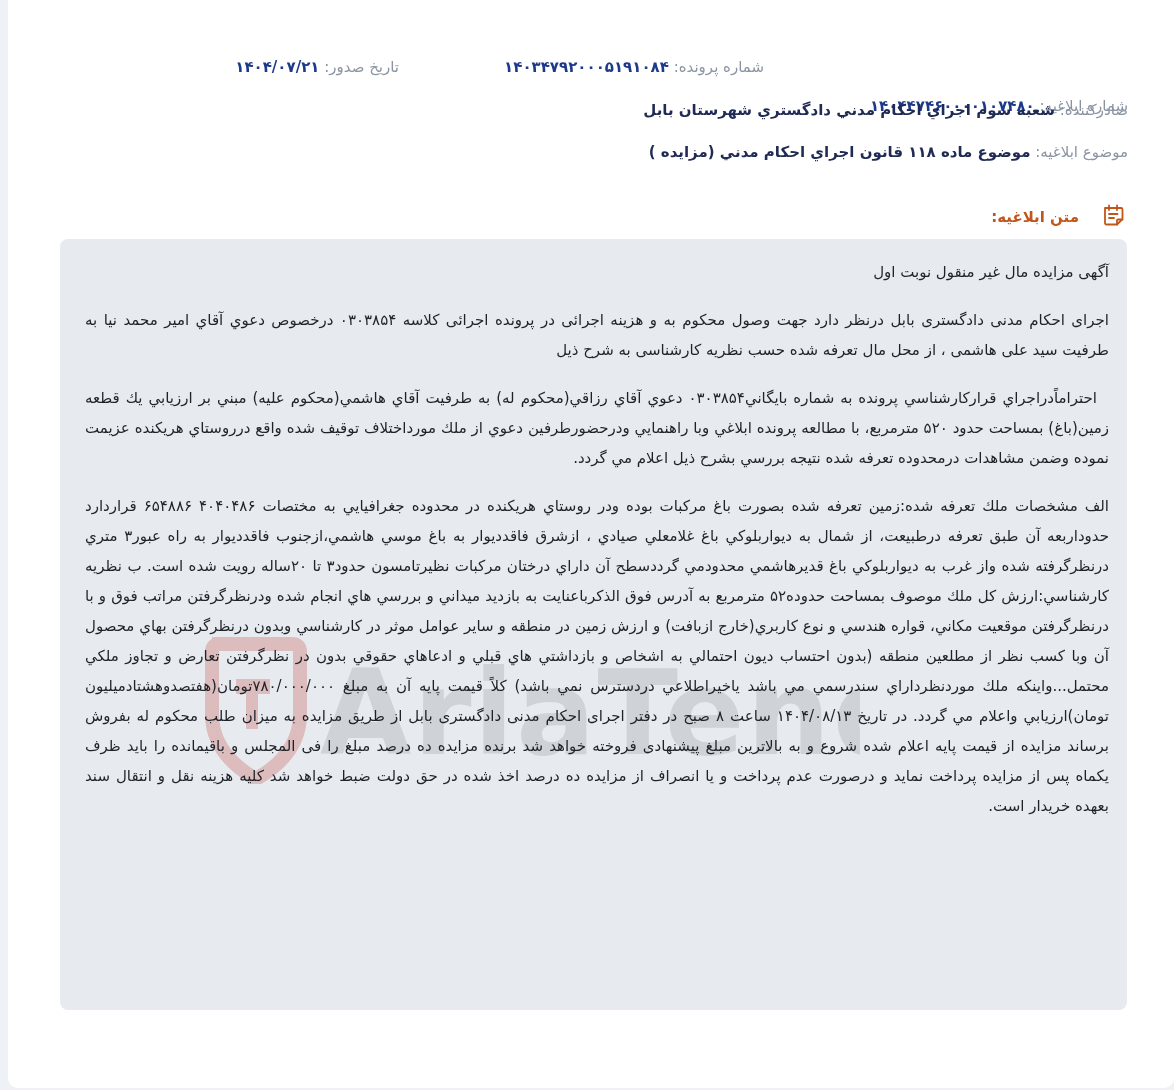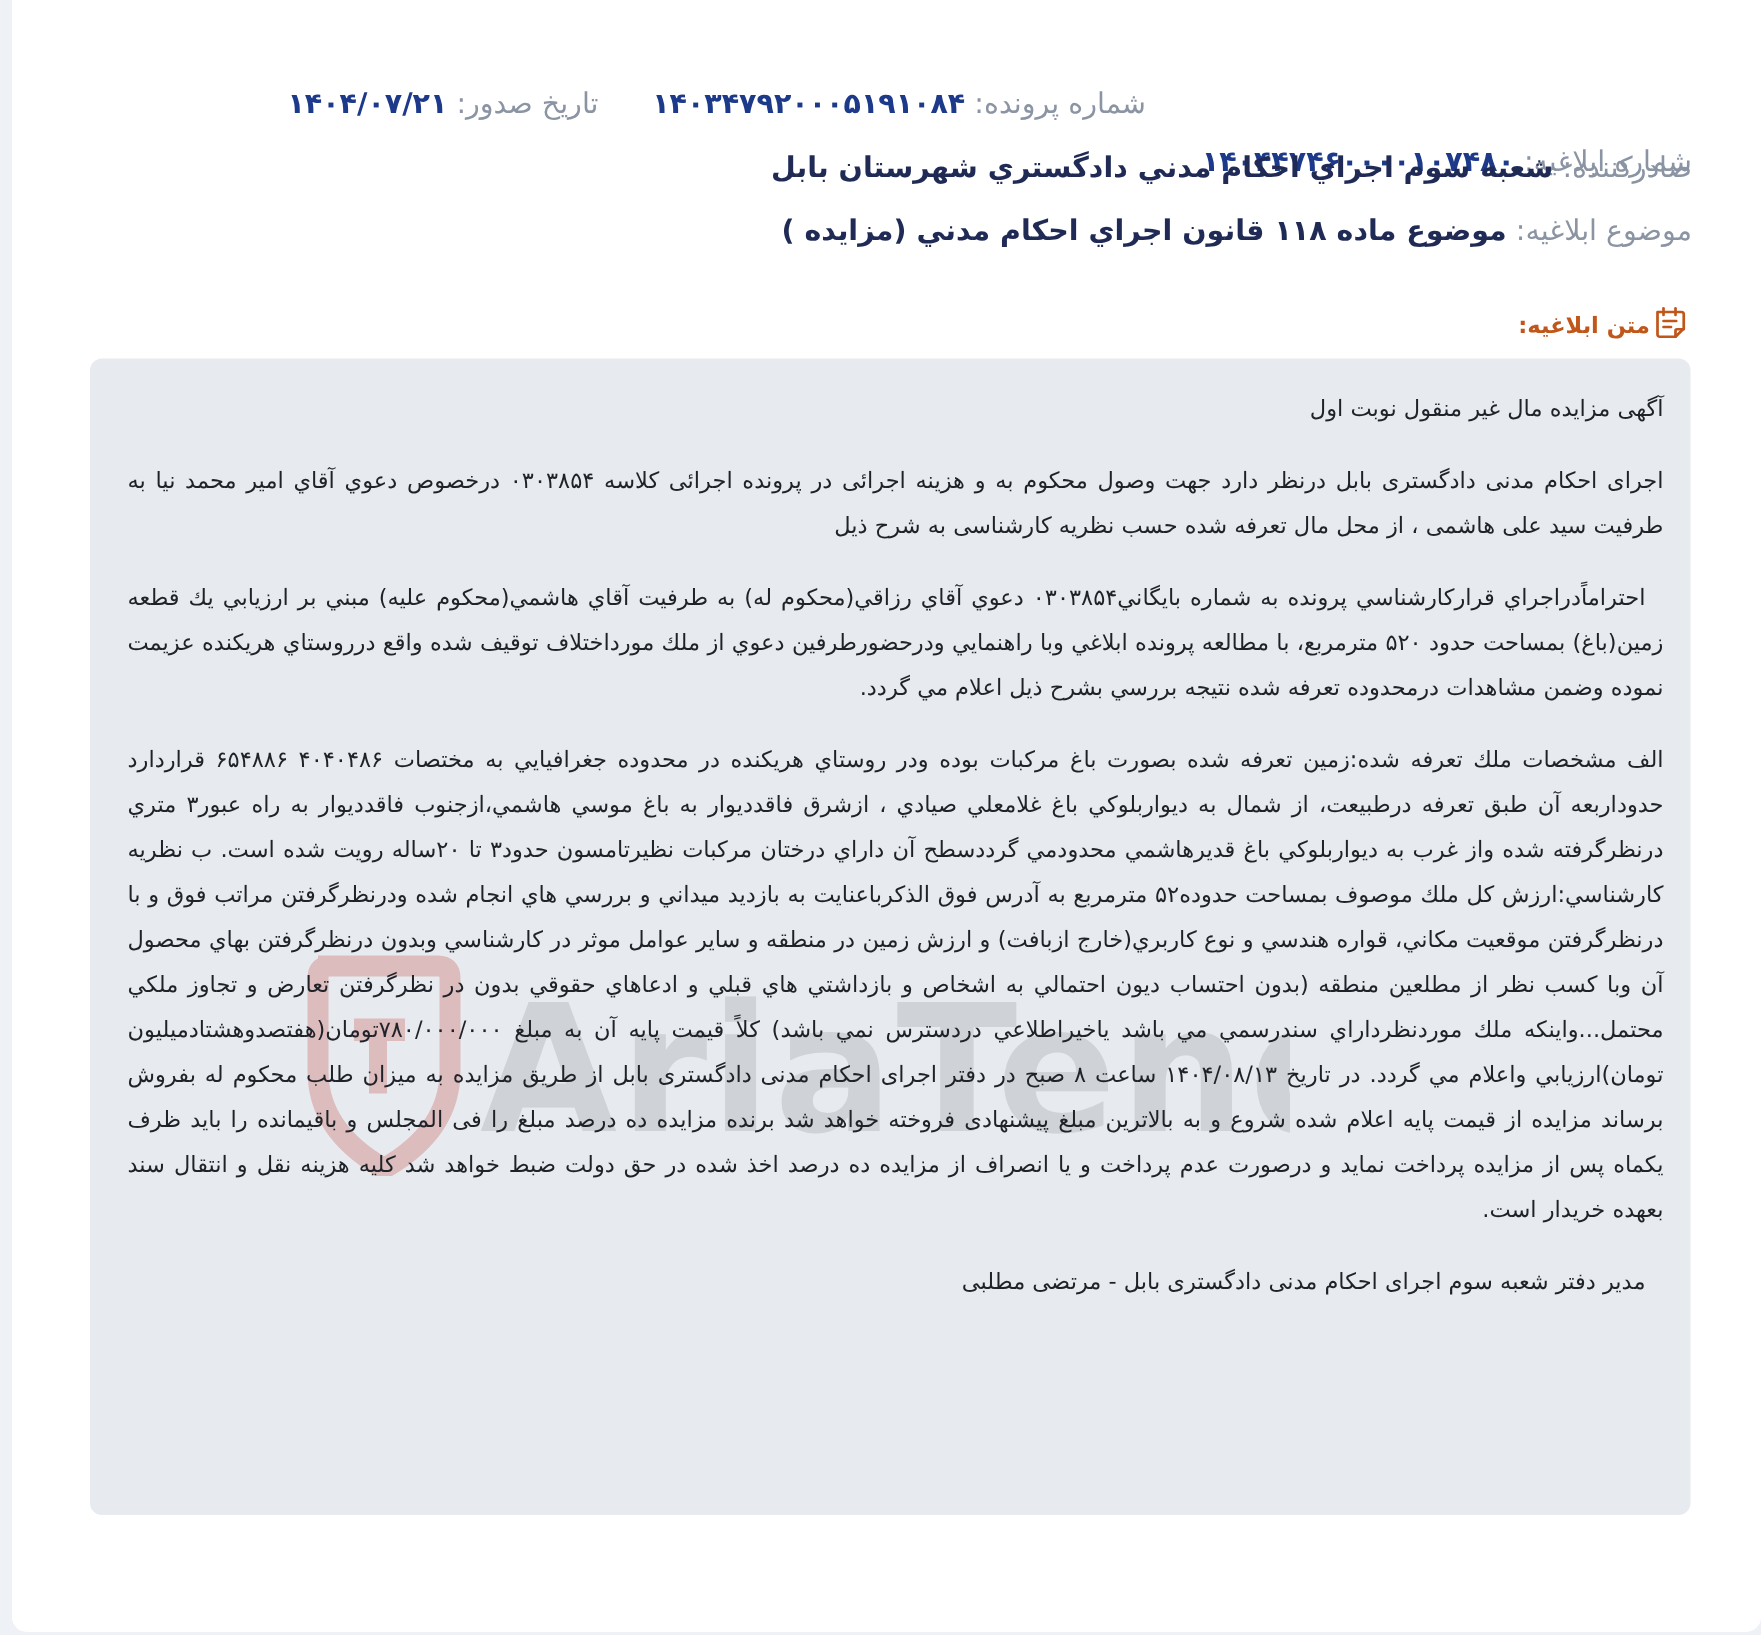--- a/index.html
+++ b/index.html
@@ -10,34 +10,34 @@
     position: relative; overflow: hidden;
   }
   .card {
     position: absolute; left: 8px; top: 0; width: 1166px; height: 1088px;
     background: #ffffff;
     border-radius: 0 0 10px 10px;
     box-sizing: border-box;
   }
   .meta-row {
     position: absolute; direction: rtl;
-    font-size: 19px; white-space: nowrap;
+    font-size: 15px; white-space: nowrap;
   }
   .meta-label { color: #8a94a3; }
   .meta-value { color: #1d3a8a; font-weight: bold; }
   .meta-value.dark { color: #1f2a55; margin-top: 35px; }
   #row1-a { right: 46px; top: 58px; margin-top: 39px; }
   #row1-b { right: 410px; top: 58px; }
   #row1-c { right: 775px; top: 58px; }
   #row2 { right: 46px; top: 101px; }
   #row3 { right: 46px; top: 143px; }
 
   .section-title {
     position: absolute; right: 48px; top: 202px; direction: rtl;
-    display: flex; align-items: center; gap: 0;
+    display: flex; align-items: center; gap: 21px;
     color: #c0561a; font-weight: bold; font-size: 15px;
   }
   .section-title svg { width: 26px; height: 26px; }
 
   .body-box {
     position: absolute; left: 52px; top: 239px; width: 1067px; height: 771px;
     background: #e7eaee; border-radius: 8px;
     overflow: hidden;
   }
   .watermark {
@@ -99,16 +99,15 @@
       <path d="M12 10 L92 10 Q100 10 100 18 L100 80 Q100 120 56 145 Q12 120 12 80 L12 18 Q12 10 20 10 Z" fill="none" stroke="#dcb8b8" stroke-width="14"></path>
       <path d="M36 45 L70 45 L70 60 L58 60 L58 95 L46 95 L46 60 L36 60 Z" fill="#dcb8b8"></path>
       <text x="120" y="120" font-family="DejaVu Sans, sans-serif" font-size="118" font-weight="bold" fill="#cdd0d4" letter-spacing="2">AriaTender.net</text>
     </svg>
 
     <div class="content">
       <p>آگهی مزایده  مال غیر منقول نوبت اول</p>
       <p>اجرای احکام مدنی دادگستری بابل درنظر دارد جهت وصول محکوم به و هزینه اجرائی در پرونده اجرائی کلاسه ۰۳۰۳۸۵۴ درخصوص دعوي آقاي امير محمد نيا   به طرفیت سید علی هاشمی    ، از محل  مال تعرفه شده حسب نظریه کارشناسی به شرح ذیل</p>
       <p class="indent">احتراماًدراجراي قراركارشناسي پرونده به شماره بايگاني۰۳۰۳۸۵۴ دعوي آقاي رزاقي(محكوم له) به طرفيت آقاي هاشمي(محكوم عليه) مبني بر ارزيابي يك قطعه زمين(باغ) بمساحت حدود ۵۲۰ مترمربع، با مطالعه پرونده ابلاغي وبا راهنمايي ودرحضورطرفين دعوي از ملك مورداختلاف توقيف شده واقع درروستاي هريكنده عزيمت نموده وضمن مشاهدات درمحدوده تعرفه شده نتيجه بررسي بشرح ذيل اعلام مي گردد.</p>
       <p>الف مشخصات ملك تعرفه شده:زمين تعرفه شده بصورت باغ مركبات بوده ودر روستاي هريكنده در محدوده جغرافيايي به مختصات ۴۰۴۰۴۸۶ ۶۵۴۸۸۶ قراردارد حدوداربعه آن طبق تعرفه درطبيعت، از شمال به ديواربلوكي باغ غلامعلي صيادي  ، ازشرق فاقدديوار به باغ موسي هاشمي،ازجنوب فاقدديوار به راه عبور۳ متري درنظرگرفته شده واز غرب به ديواربلوكي باغ قديرهاشمي محدودمي گرددسطح آن داراي درختان مركبات نظيرتامسون حدود۳ تا ۲۰ساله رويت شده است. ب نظريه كارشناسي:ارزش كل ملك موصوف بمساحت حدوده۵۲ مترمربع به آدرس فوق الذكرباعنايت به بازديد ميداني و بررسي هاي انجام شده ودرنظرگرفتن مراتب فوق و با درنظرگرفتن موقعيت مكاني، قواره هندسي و نوع كاربري(خارج ازبافت) و ارزش زمين در منطقه و ساير عوامل موثر در كارشناسي وبدون درنظرگرفتن بهاي محصول آن وبا كسب نظر از مطلعين منطقه (بدون احتساب ديون احتمالي به اشخاص و بازداشتي هاي قبلي و ادعاهاي حقوقي بدون در نظرگرفتن تعارض و تجاوز ملكي محتمل...واينكه ملك موردنظرداراي سندرسمي مي باشد ياخيراطلاعي دردسترس نمي باشد) كلاً قيمت پايه آن به مبلغ ۷۸۰/۰۰۰/۰۰۰تومان(هفتصدوهشتادميليون تومان)ارزيابي واعلام مي گردد. در تاریخ ۱۴۰۴/۰۸/۱۳ ساعت ۸ صبح در دفتر اجرای احکام مدنی دادگستری بابل از طریق مزایده به میزان طلب محکوم له  بفروش برساند  مزایده از قیمت پایه اعلام شده شروع و به بالاترین مبلغ پیشنهادی فروخته خواهد شد برنده مزایده ده درصد مبلغ را فی المجلس و باقیمانده را باید ظرف یکماه پس از مزایده پرداخت نماید و درصورت عدم پرداخت و یا انصراف از مزایده ده درصد اخذ شده در حق دولت ضبط خواهد شد کلیه هزینه نقل و انتقال سند بعهده خریدار است.</p>
-      <p class="sign">مدیر دفتر شعبه سوم اجرای احکام مدنی دادگستری بابل - مرتضی مطلبی</p>
     </div>
   </div>
 </div>
 
 </body></html>

